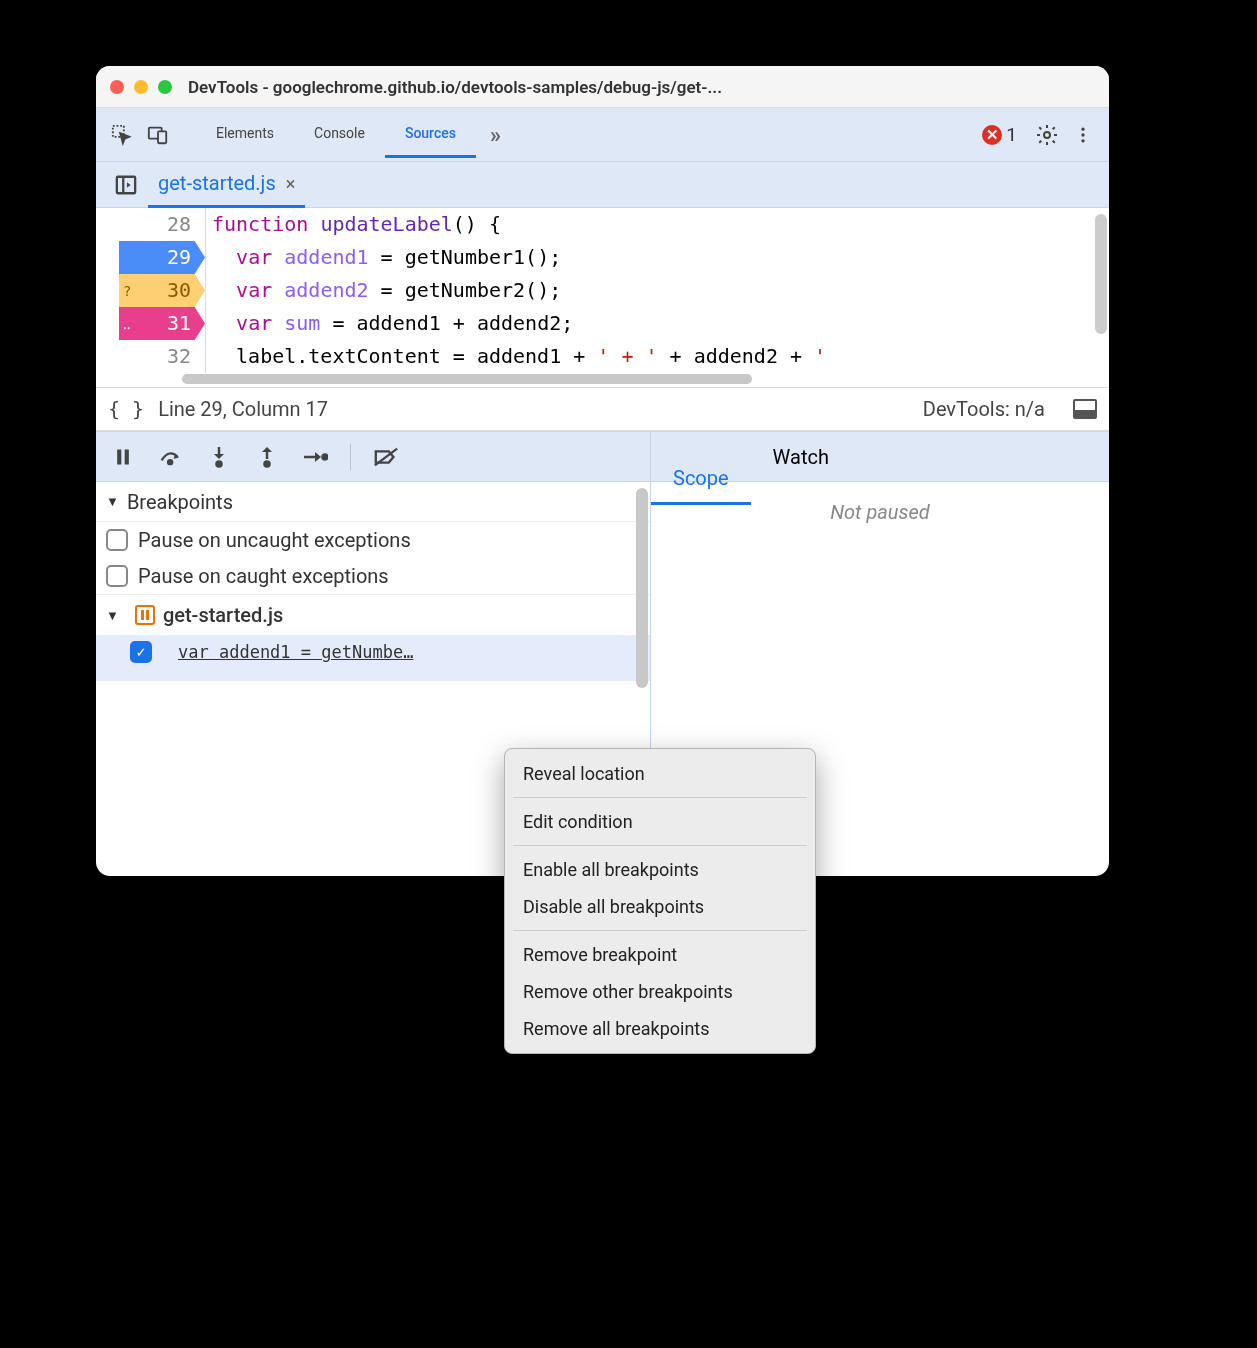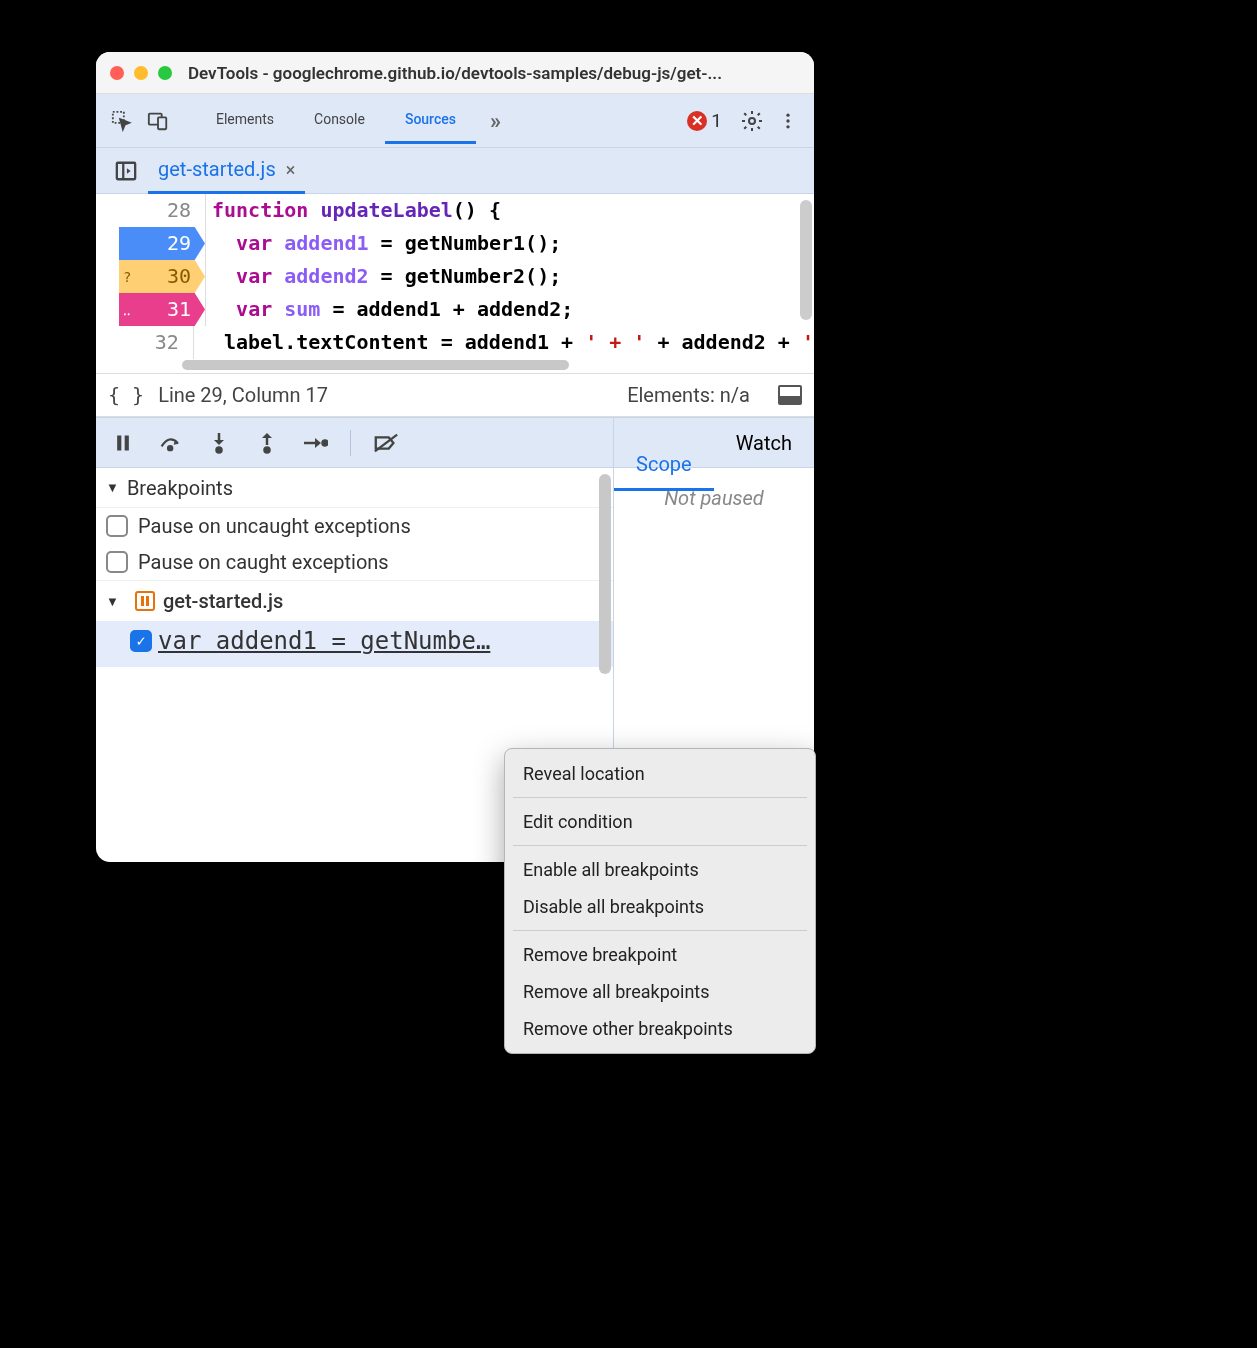--- a/index.html
+++ b/index.html
@@ -5,22 +5,22 @@
 * { box-sizing: border-box; margin: 0; padding: 0; }
 body {
   background: #000;
   font-family: -apple-system, BlinkMacSystemFont, "Segoe UI", Roboto, sans-serif;
   width: 1257px;
   height: 1348px;
   position: relative;
 }
 .window {
   position: absolute;
-  left: 96px; top: 52px;
-  width: 718px; height: 810px;
+  left: 96px; top: 66px;
+  width: 1013px; height: 810px;
   background: #fff;
   border-radius: 14px;
   box-shadow: 0 20px 60px rgba(0,0,0,0.5);
   overflow: hidden;
   display: flex;
   flex-direction: column;
 }
 .titlebar {
   height: 42px;
   background: #f5f5f5;
@@ -127,21 +127,21 @@
 .gutter-bp.orange { background: #ffcf73; }
 .gutter-bp.pink { background: #e83e8c; }
 .gutter-bp-indicator {
   position: absolute; left: 4px; top: 50%; transform: translateY(-50%);
   font-size: 14px; color: #fff; z-index: 1;
 }
 .gutter-num { position: relative; z-index: 1; }
 .gutter-bp.blue ~ .gutter-num,
 .gutter-bp.pink ~ .gutter-num { color: #fff; }
 .gutter-bp.orange ~ .gutter-num { color: #8a5a00; }
-.code-content { padding-left: 6px; border-left: 1px solid #ddd; font-weight: bold; }
+.code-content { padding-left: 6px; border-left: 1px solid #ddd; }
 .kw { color: #aa0d91; }
 .fn { color: #6526b8; }
 .varname { color: #8b5cf6; }
 .str { color: #c41a16; }
 .ed-vscroll {
   position: absolute; right: 2px; top: 6px;
   width: 12px; height: 120px;
   background: #ccc; border-radius: 6px;
 }
 .ed-hscroll {
@@ -219,23 +219,23 @@
   width: 20px; height: 20px; border: 2px solid #e8710a;
   border-radius: 3px; position: relative;
 }
 .js-file-icon::before, .js-file-icon::after {
   content: ""; position: absolute; background: #e8710a;
   width: 3px; top: 3px; bottom: 3px;
 }
 .js-file-icon::before { left: 4px; }
 .js-file-icon::after { right: 4px; }
 .bp-item {
-  display: flex; align-items: center; gap: 6px;
-  padding: 6px 10px 12px 34px;
-  font-size: 24px; font-family: ui-monospace, Menlo, monospace;
+  display: flex; align-items: center; gap: 26px;
+  padding: 6px 10px 18px 34px;
+  font-size: 17px; font-family: ui-monospace, Menlo, monospace;
   position: relative;
   color: #333;
 }
 .bp-item.selected { background: #e4ecfb; }
 .bp-item.disabled { color: #9aa0a6; }
 .bp-item-text { flex: 1; white-space: nowrap; overflow: hidden; text-overflow: ellipsis; text-decoration: underline; text-decoration-color: transparent; }
 .bp-item.selected .bp-item-text { text-decoration-color: #333; }
 .bp-left-stripe {
   position: absolute; left: 0; top: 2px; bottom: 2px; width: 8px;
 }
@@ -362,21 +362,21 @@
     <div class="ed-vscroll"></div>
     <div class="ed-hscroll">
       <div class="ed-hscroll-thumb"></div>
     </div>
   </div>
 
   <div class="status-footer">
     <span class="braces-icon">{ }</span>
     <span>Line 29, Column 17</span>
     <span class="spacer"></span>
-    <span>Elements: n/a</span>
+    <span>DevTools: n/a</span>
     <span class="drawer-icon" style="margin-left:14px"></span>
   </div>
 
   <div class="debug-wrap">
     <div class="debug-left">
       <div class="debug-toolbar">
         <div class="dbg-icon">
           <svg width="20" height="20" viewBox="0 0 24 24" fill="currentColor">
               <rect x="5" y="3" width="5" height="18"></rect>
               <rect x="14" y="3" width="5" height="18"></rect>
@@ -458,15 +458,15 @@
 
 <div class="context-menu" id="ctx-menu">
     <div class="ctx-item">Reveal location</div>
     <div class="ctx-sep"></div>
     <div class="ctx-item">Edit condition</div>
     <div class="ctx-sep"></div>
     <div class="ctx-item">Enable all breakpoints</div>
     <div class="ctx-item">Disable all breakpoints</div>
     <div class="ctx-sep"></div>
     <div class="ctx-item">Remove breakpoint</div>
+    <div class="ctx-item">Remove other breakpoints</div>
     <div class="ctx-item">Remove all breakpoints</div>
-    <div class="ctx-item">Remove other breakpoints</div>
   </div>
 
 </body></html>

